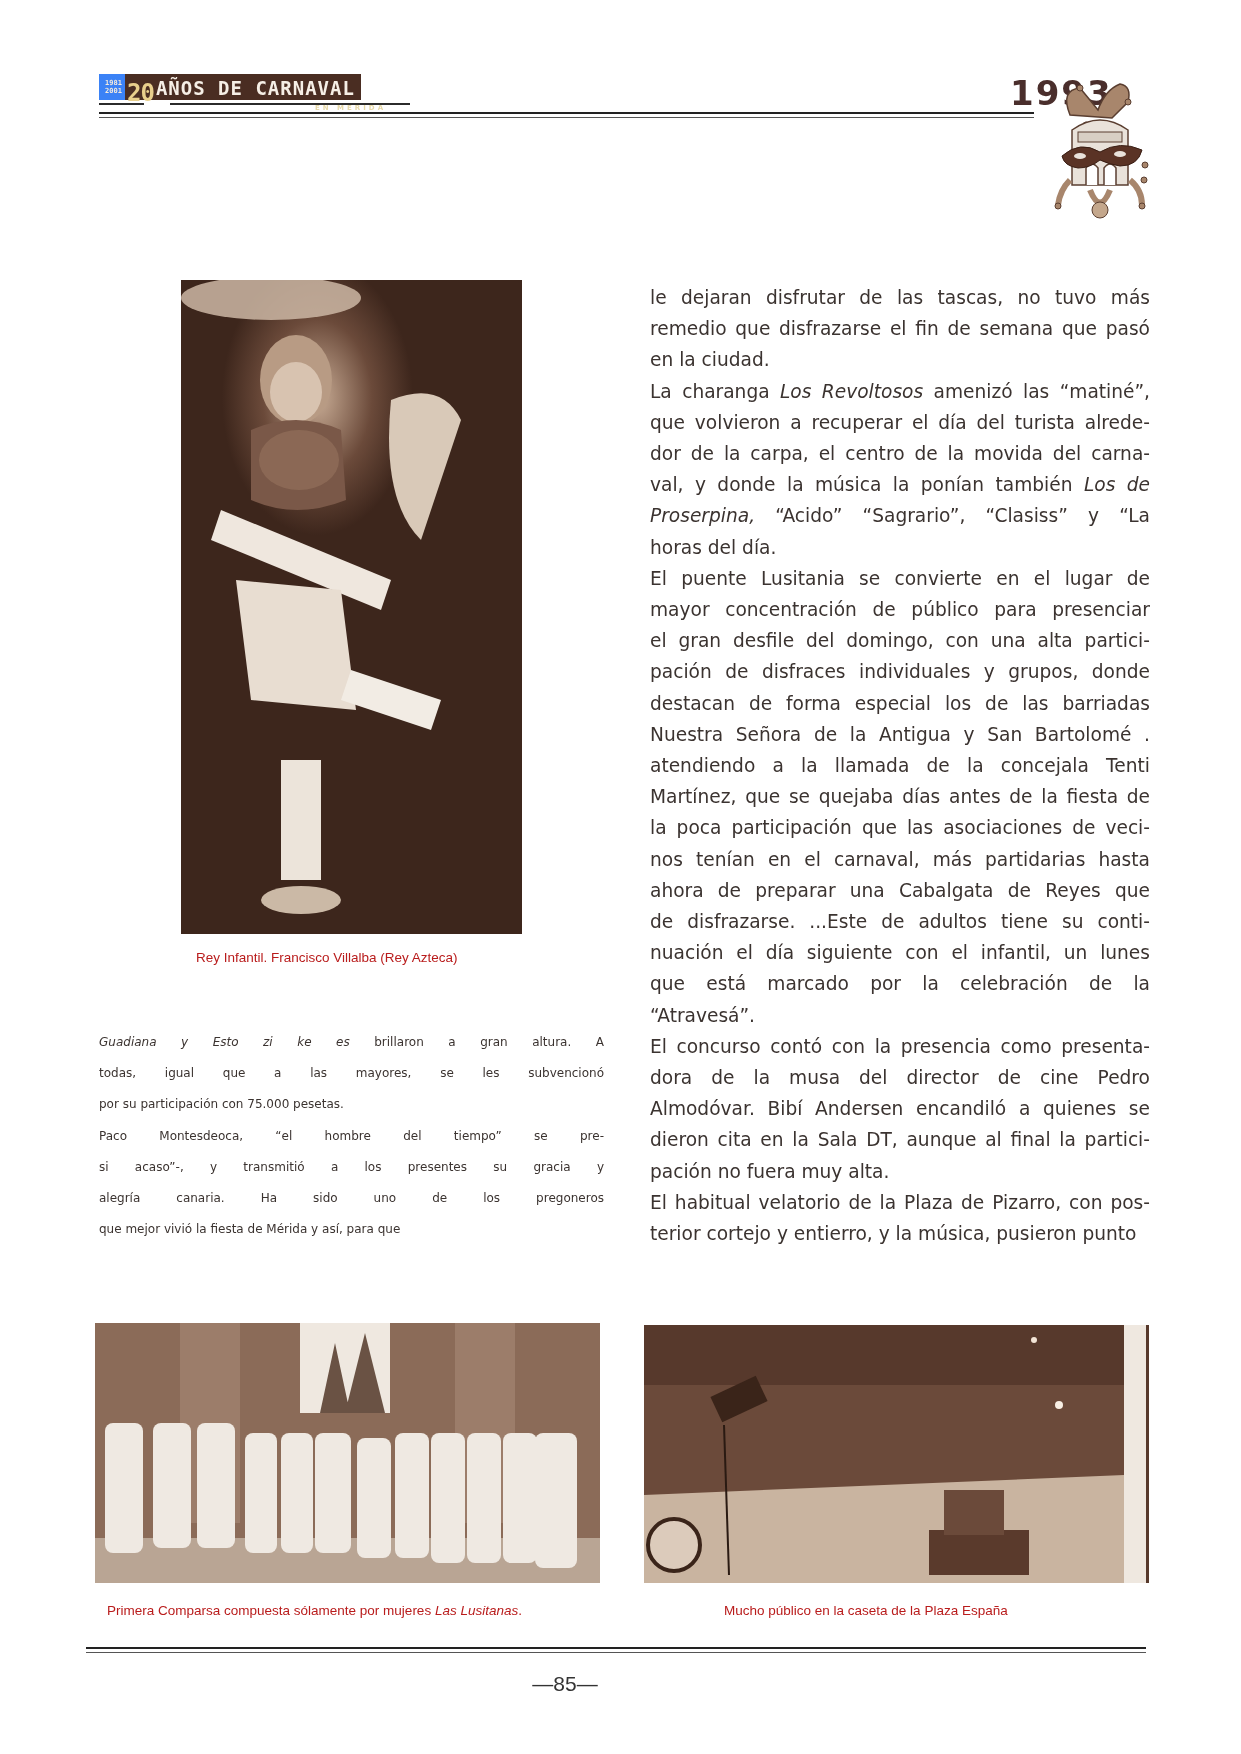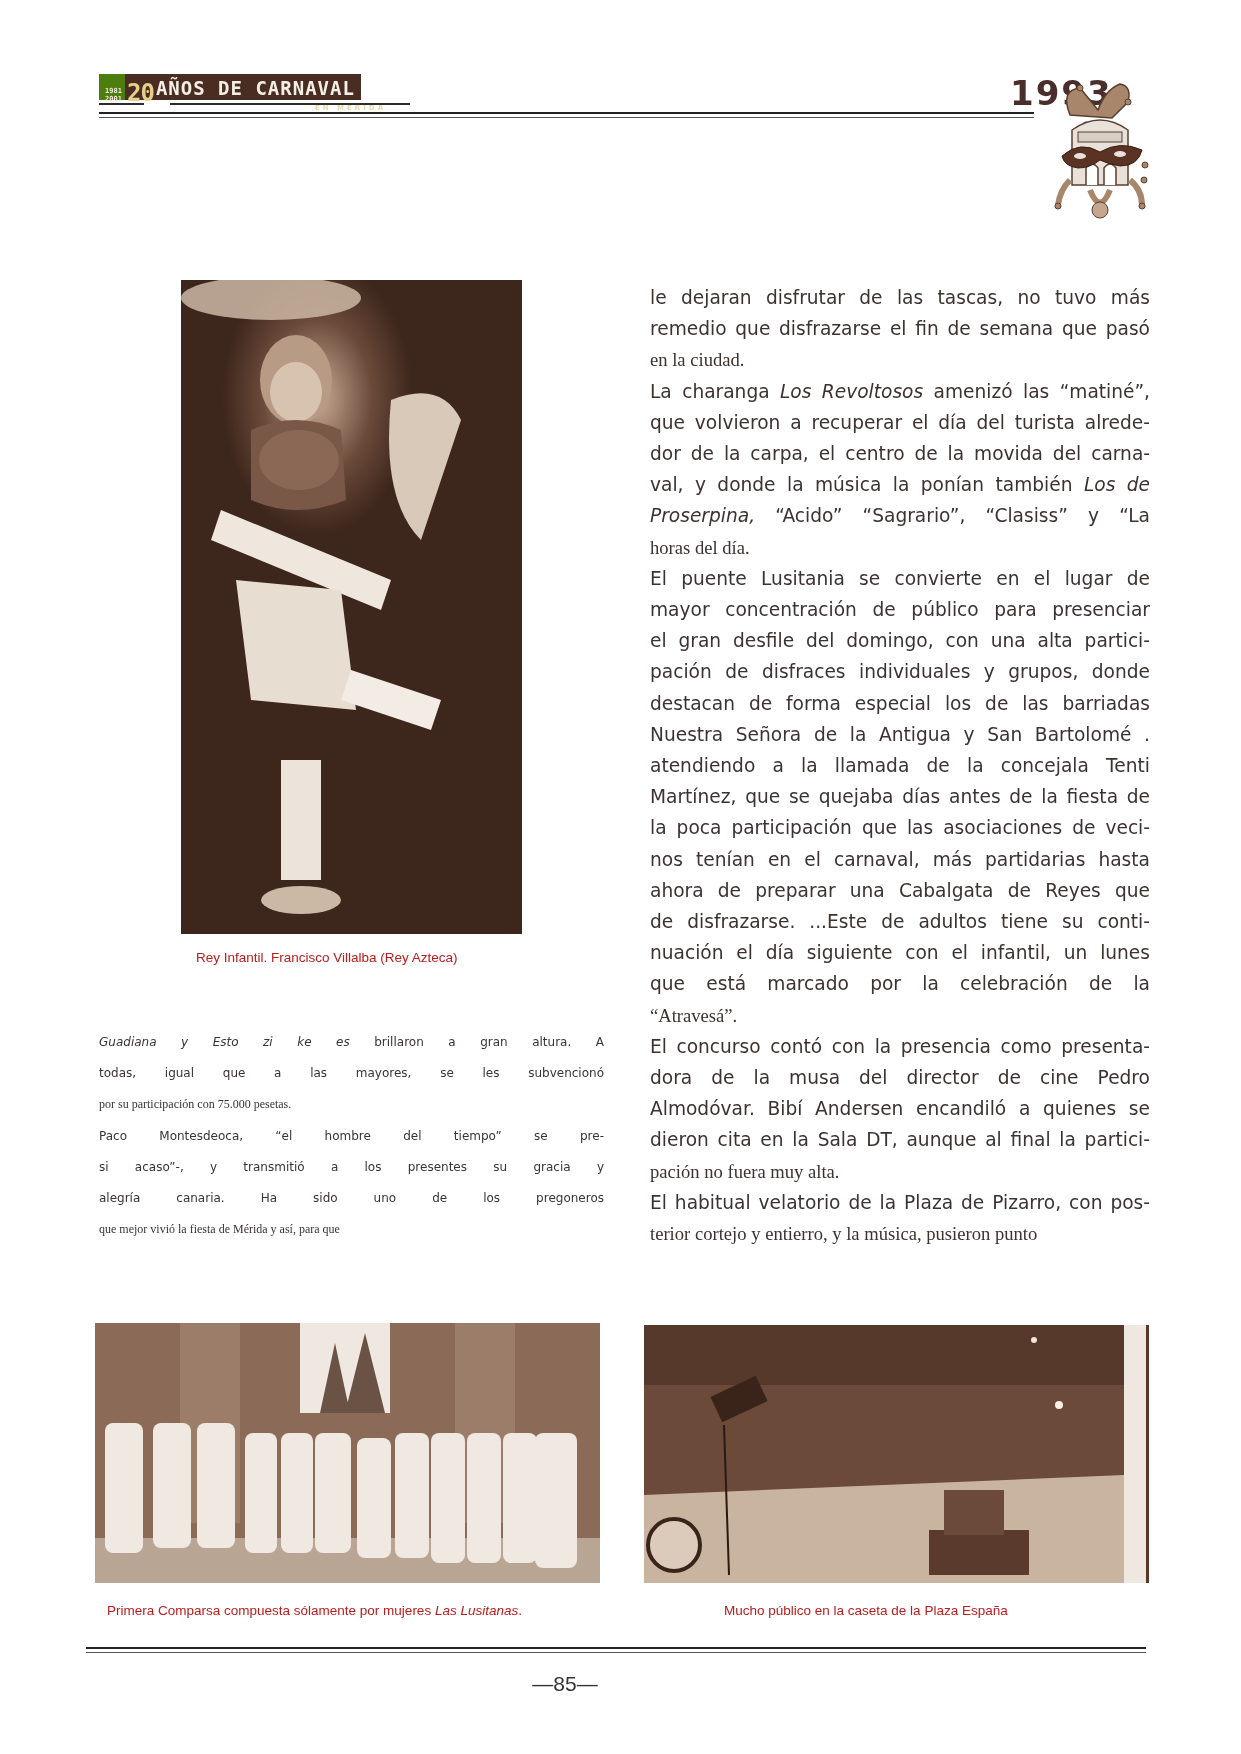--- a/index.html
+++ b/index.html
@@ -1,22 +1,22 @@
 <!DOCTYPE html>
 <html><head>
 <meta charset="utf-8">
 <style>
   html, body { margin: 0; padding: 0; background: #ffffff; }
   body { width: 1241px; height: 1754px; position: relative; overflow: hidden;
          font-family: "DejaVu Sans", sans-serif; color: #3a3230; }
 
   
   .hdr-badge { position: absolute; left: 99px; top: 74px; height: 26px; display: flex; align-items: stretch; }
-  .hdr-years { background: #4d7c0f; color: #f4eadc; font-family: "DejaVu Sans Mono", monospace;
-               font-size: 7px; font-weight: bold; line-height: 8px; padding: 13px 4px 0 6px; width: 16px; }
+  .hdr-years { background: #3b82f6; color: #f4eadc; font-family: "DejaVu Sans Mono", monospace;
+               font-size: 7px; font-weight: bold; line-height: 8px; padding: 5px 4px 0 6px; width: 16px; }
   .hdr-main { background: #4a2d22; color: #f6efe6; font-family: "DejaVu Sans Mono", monospace;
               font-weight: bold; font-size: 19px; letter-spacing: 1px; line-height: 26px; padding: 0 6px 8px 2px; position: relative; }
   .hdr-main .num { color: #e8cf8c; font-size: 24px; letter-spacing: -1px; margin-right: 2px; position: relative; top: 6px; }
   .hdr-sub { position: absolute; left: 315px; top: 104px; font-size: 7px; letter-spacing: 3px; color: #e7d9a8; font-weight: bold; }
   .rule-left-top { position: absolute; left: 99px; top: 103px; width: 300px; height: 2px; background: #2b2b2b; }
   .rule-left-top.gap { left: 99px; width: 45px; }
   .rule-left-top.seg2 { left: 170px; width: 240px; }
   .rule-full { position: absolute; left: 99px; width: 930px; height: 2px; background: #222; }
   .rule-thin { position: absolute; left: 99px; width: 930px; height: 1px; background: #555; }
 
@@ -36,21 +36,21 @@
                    background: linear-gradient(180deg, #5a3c2e 0%, #4a2f24 50%, #a68c78 75%, #c6b09c 100%); }
 
   .caption { position: absolute; font-family: "Liberation Sans", sans-serif; font-size: 13.5px; color: #b91c1c; white-space: nowrap; }
   .caption em { font-style: italic; }
 
   
   .col { position: absolute; font-family: "DejaVu Sans", sans-serif; font-size: 19px; line-height: 31.2px;
          color: #3b3330; text-align: justify; }
   .col p { margin: 0; }
   .col .line { display: block; text-align: justify; text-align-last: justify; white-space: nowrap; }
-  .col .line.last { text-align-last: left; font-family: Liberation Serif, serif; }
+  .col .line.last { text-align-last: left; }
   .col-right { left: 650px; top: 282px; width: 500px; font-size: 18.6px; }
   .col-left { left: 99px; top: 1027px; width: 505px; font-size: 12px; }
   em { font-style: italic; }
 
   .page-num { position: absolute; left: 0; width: 1130px; top: 1672px; text-align: center;
               font-family: "Liberation Sans", sans-serif; font-size: 21px; color: #333; }
 </style>
 </head>
 <body>
 

